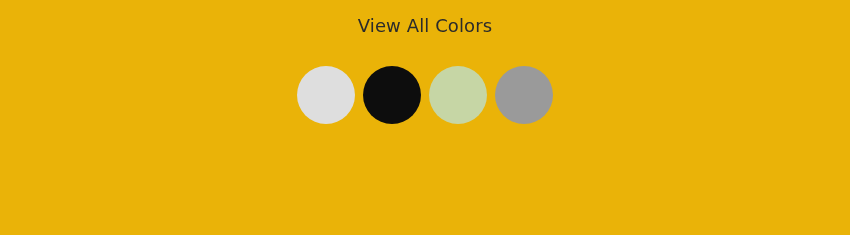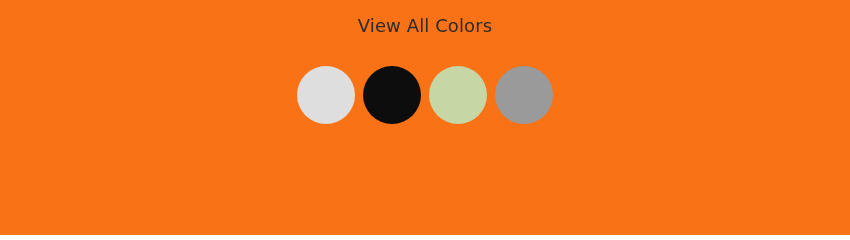--- a/index.html
+++ b/index.html
@@ -61,21 +61,21 @@
     margin: 0;
     border: none;
     outline: none;
     cursor: pointer;
     background-color: #ffffff;
   }
 </style>
 </head>
 <body style="background-color: rgb(255, 255, 255);">
 
-<div id="color-palette-panel" style="background-color: #f97316;">
+<div id="color-palette-panel" style="background-color: #eab308;">
 
   <div id="palette-title" style="color: rgb(43, 43, 43);">View All Colors</div>
 
   <div id="swatch-row">
 
     <div class="color-swatch" style="background-color: rgb(222, 222, 222);">
       
     </div>
 
     <div class="color-swatch" style="background-color: rgb(13, 13, 13);">

